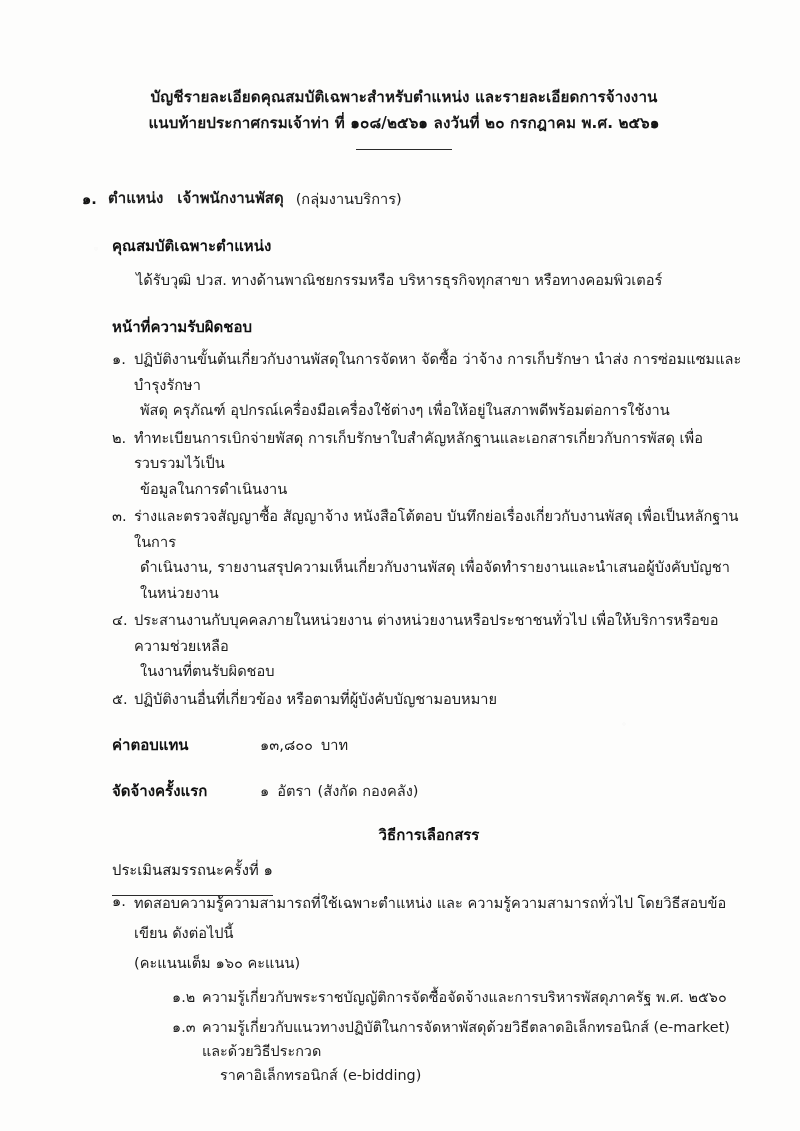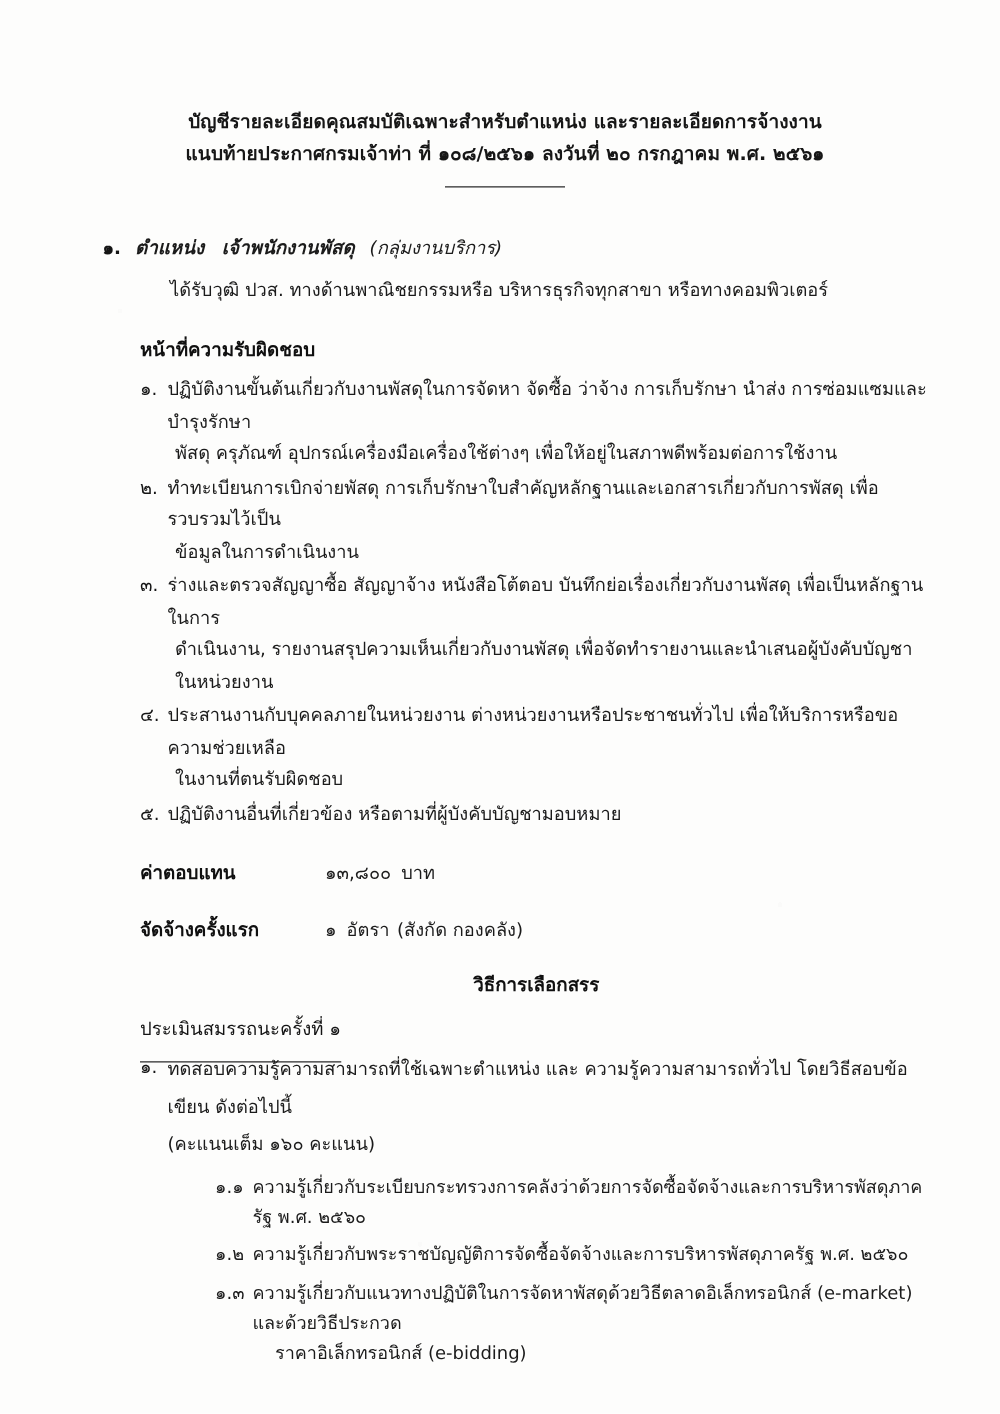--- a/index.html
+++ b/index.html
@@ -75,21 +75,20 @@
     font-size: 14.6px;
     line-height: 25px;
     font-weight: 700;
     color: #141414;
   }
 
   .txt {
     font-size: 14.6px;
     line-height: 25px;
     color: #1b1b1b;
-    font-style: italic;
   }
 
   
   .pos-line {
     margin-top: 36px;
     padding-left: 20px;
   }
   .pos-line .num { width: 26px; }
   .pos-line .label { font-weight: 700; font-size: 15px; }
   .pos-line .name  { font-weight: 700; font-size: 15px; margin-left: 14px; }
@@ -236,20 +235,21 @@
 
     <div class="content">
 
       <div class="row pos-line">
         <div class="num">๑.</div>
         <div class="txt label">ตำแหน่ง</div>
         <div class="txt name">เจ้าพนักงานพัสดุ</div>
         <div class="txt group">(กลุ่มงานบริการ)</div>
       </div>
 
+      <div class="sec-head">คุณสมบัติเฉพาะตำแหน่ง</div>
       <div class="sec-para">ได้รับวุฒิ ปวส. ทางด้านพาณิชยกรรมหรือ บริหารธุรกิจทุกสาขา หรือทางคอมพิวเตอร์</div>
 
       <div class="sec-head">หน้าที่ความรับผิดชอบ</div>
 
       <div class="duties">
 
         <div class="duty">
           <div class="num">๑.</div>
           <div class="body">
             <span>ปฏิบัติงานขั้นต้นเกี่ยวกับงานพัสดุในการจัดหา จัดซื้อ ว่าจ้าง การเก็บรักษา นำส่ง การซ่อมแซมและบำรุงรักษา</span>
@@ -313,24 +313,20 @@
       <div class="assess">
         <div class="num">๑.</div>
         <div class="body">
           <span>ทดสอบความรู้ความสามารถที่ใช้เฉพาะตำแหน่ง และ ความรู้ความสามารถทั่วไป โดยวิธีสอบข้อเขียน ดังต่อไปนี้</span>
           <span class="cont">(คะแนนเต็ม ๑๖๐ คะแนน)</span>
         </div>
       </div>
 
       <div class="sublist">
 
-        <div class="subitem">
-          <div class="sn">๑.๑</div>
-          <div class="st">ความรู้เกี่ยวกับระเบียบกระทรวงการคลังว่าด้วยการจัดซื้อจัดจ้างและการบริหารพัสดุภาครัฐ พ.ศ. ๒๕๖๐</div>
-        </div>
 
         <div class="subitem">
           <div class="sn">๑.๒</div>
           <div class="st">ความรู้เกี่ยวกับพระราชบัญญัติการจัดซื้อจัดจ้างและการบริหารพัสดุภาครัฐ พ.ศ. ๒๕๖๐</div>
         </div>
 
         <div class="subitem">
           <div class="sn">๑.๓</div>
           <div class="st">
             <span>ความรู้เกี่ยวกับแนวทางปฏิบัติในการจัดหาพัสดุด้วยวิธีตลาดอิเล็กทรอนิกส์ (e-market) และด้วยวิธีประกวด</span>

